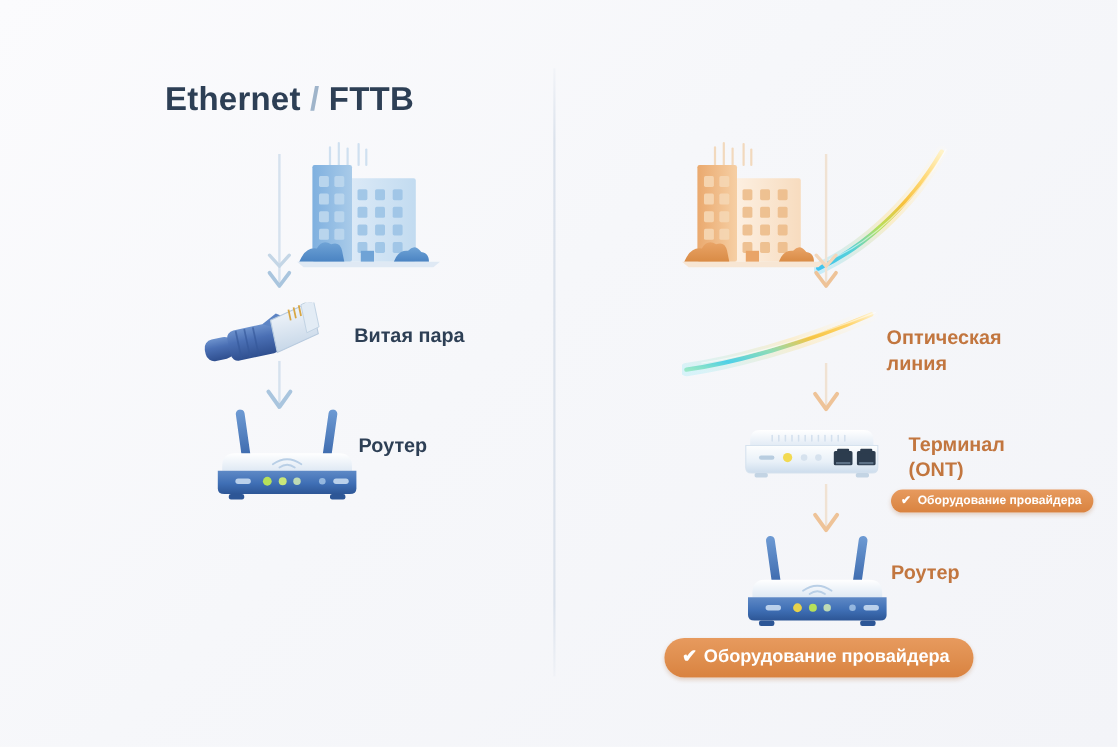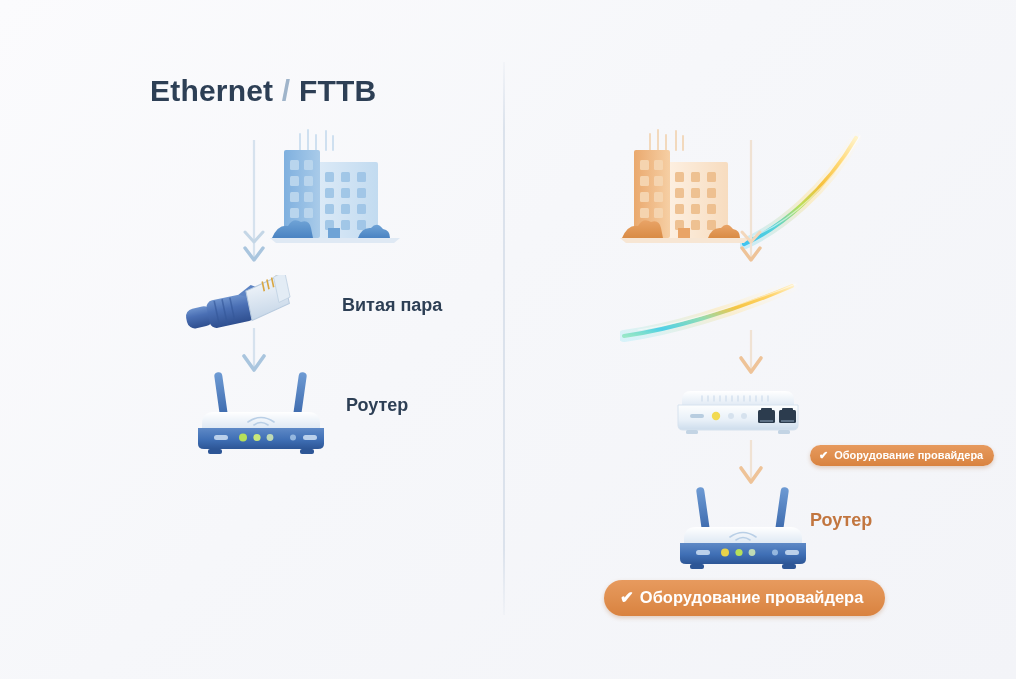--- a/index.html
+++ b/index.html
@@ -39,21 +39,21 @@
   .title-right { left: 705px; top: 74px; color: #c2713a; }
 
   
   .label {
     position: absolute;
     font-size: 18px;
     font-weight: bold;
     line-height: 1.28;
     white-space: pre-line;
   }
-  .label.blue   { color: #2d3f55; margin-left: 20px; }
+  .label.blue   { color: #2d3f55; }
   .label.orange { color: #c2763f; }
 
   
   .arrow { position: absolute; }
 
   
   .badge {
     position: absolute;
     display: flex;
     align-items: center;
@@ -360,20 +360,21 @@
           <stop offset="0%" stop-color="#a9ecf8" stop-opacity="0.4"></stop>
           <stop offset="55%" stop-color="#ffe6a7" stop-opacity="0.5"></stop>
           <stop offset="100%" stop-color="#fffaf0" stop-opacity="0.15"></stop>
         </linearGradient>
       </defs>
       <path d="M4 54 C 48 48, 112 30, 172 4" fill="none" stroke="url(#fib2b)" stroke-width="12" stroke-linecap="round"></path>
       <path d="M4 54 C 48 48, 112 30, 172 4" fill="none" stroke="url(#fib2)" stroke-width="4" stroke-linecap="round"></path>
       <path d="M18 48 C 60 42, 120 24, 176 2" fill="none" stroke="#ffffff" stroke-width="1.1" stroke-linecap="round" opacity="0.5"></path>
     </svg>
   </div>
+  <div class="label orange" style="left:806px; top:296px;"><span>Оптическая</span><br><span>линия</span></div>
 
   <div class="arrow" style="left:737px; top:330px;">
     <svg width="28" height="48" viewBox="0 0 28 48">
       <line x1="14" y1="0" x2="14" y2="42" stroke="#f0e2d3" stroke-width="2.2"></line>
       <polyline points="4,28 14,42 24,28" fill="none" stroke="#eec398" stroke-width="3.6" stroke-linecap="round" stroke-linejoin="round"></polyline>
     </svg>
   </div>
 
   <div class="art" style="left:668px; top:378px;">
     <svg width="140" height="62" viewBox="0 0 140 62">
@@ -419,20 +420,21 @@
         <rect x="92" y="42" width="13" height="2" fill="#5d7186"></rect>
         <rect x="111" y="32" width="17" height="13" rx="1.5" fill="#2c3c4e"></rect>
         <rect x="114" y="30" width="11" height="4" rx="1" fill="#2c3c4e"></rect>
         <rect x="113" y="42" width="13" height="2" fill="#5d7186"></rect>
       </g>
 
       <rect x="18" y="52" width="12" height="4" rx="1.5" fill="#c3d4e4"></rect>
       <rect x="110" y="52" width="12" height="4" rx="1.5" fill="#c3d4e4"></rect>
     </svg>
   </div>
+  <div class="label orange" style="left:826px; top:393px;"><span>Терминал</span><br><span>(ONT)</span></div>
 
   <div class="badge badge-small">
     <span class="check">✔</span>
     <span>Оборудование провайдера</span>
   </div>
 
   <div class="arrow" style="left:737px; top:440px;">
     <svg width="28" height="48" viewBox="0 0 28 48">
       <line x1="14" y1="0" x2="14" y2="42" stroke="#f0e2d3" stroke-width="2.2"></line>
       <polyline points="4,28 14,42 24,28" fill="none" stroke="#eec398" stroke-width="3.6" stroke-linecap="round" stroke-linejoin="round"></polyline>

